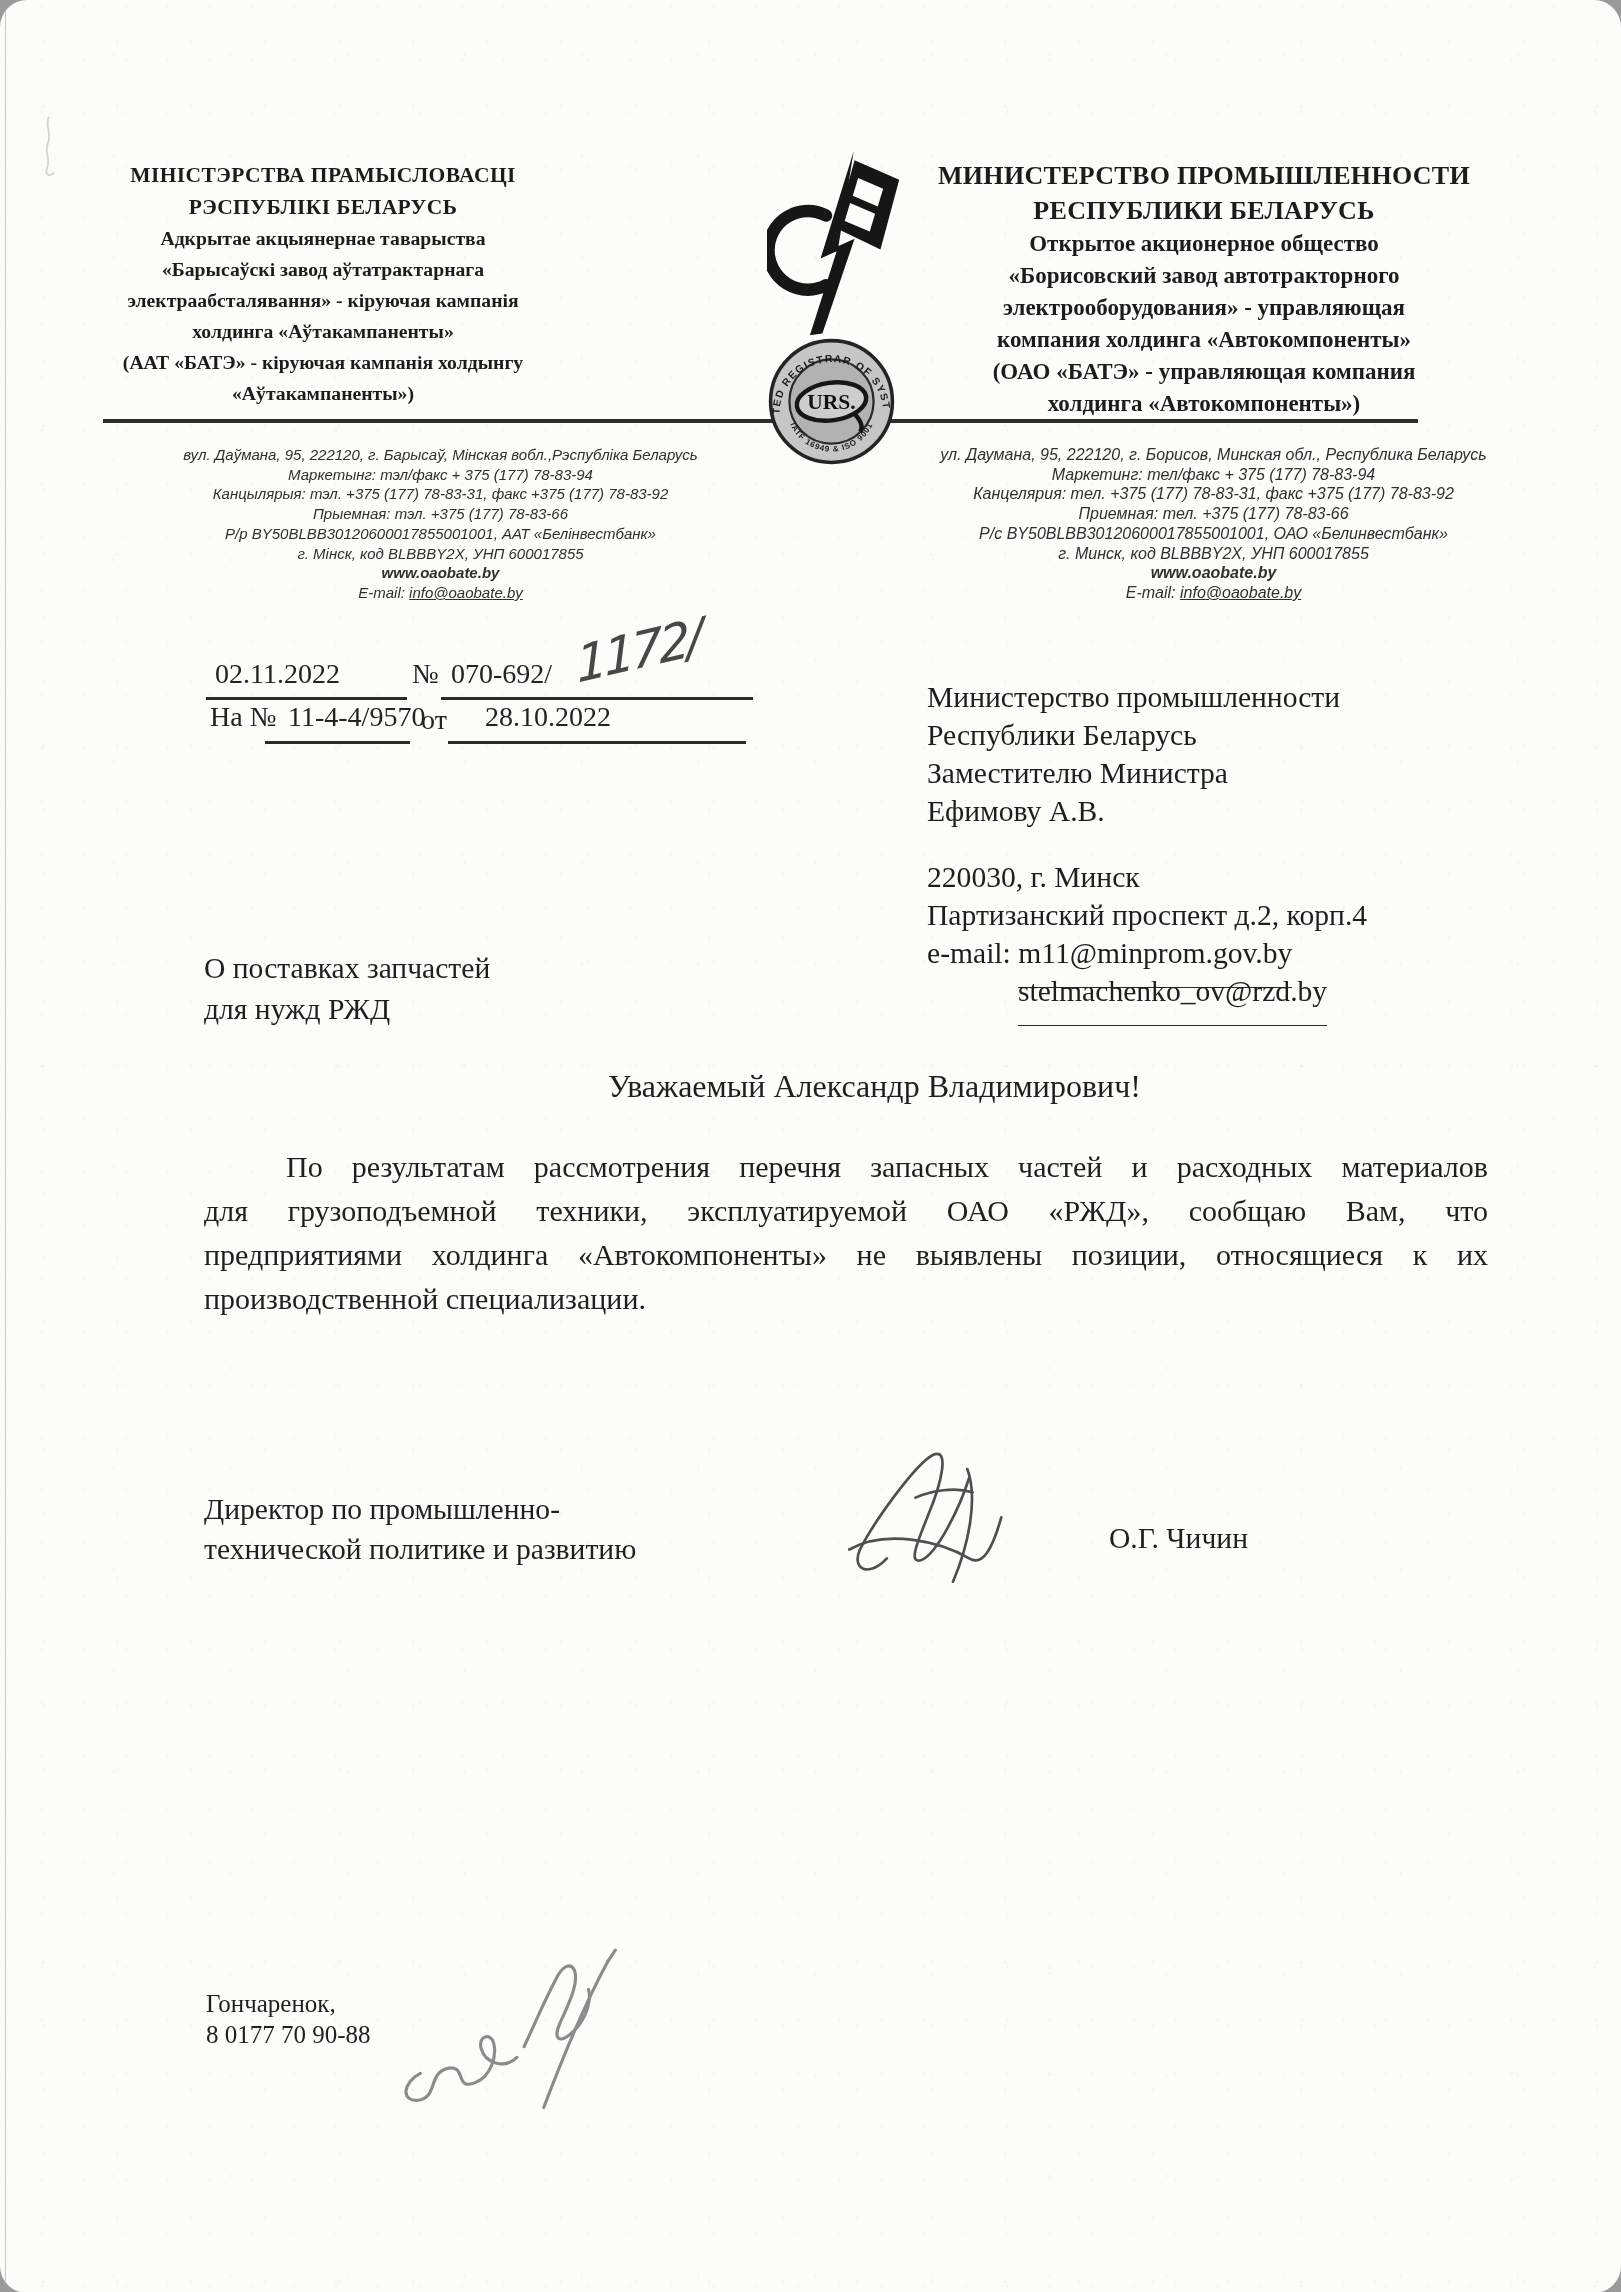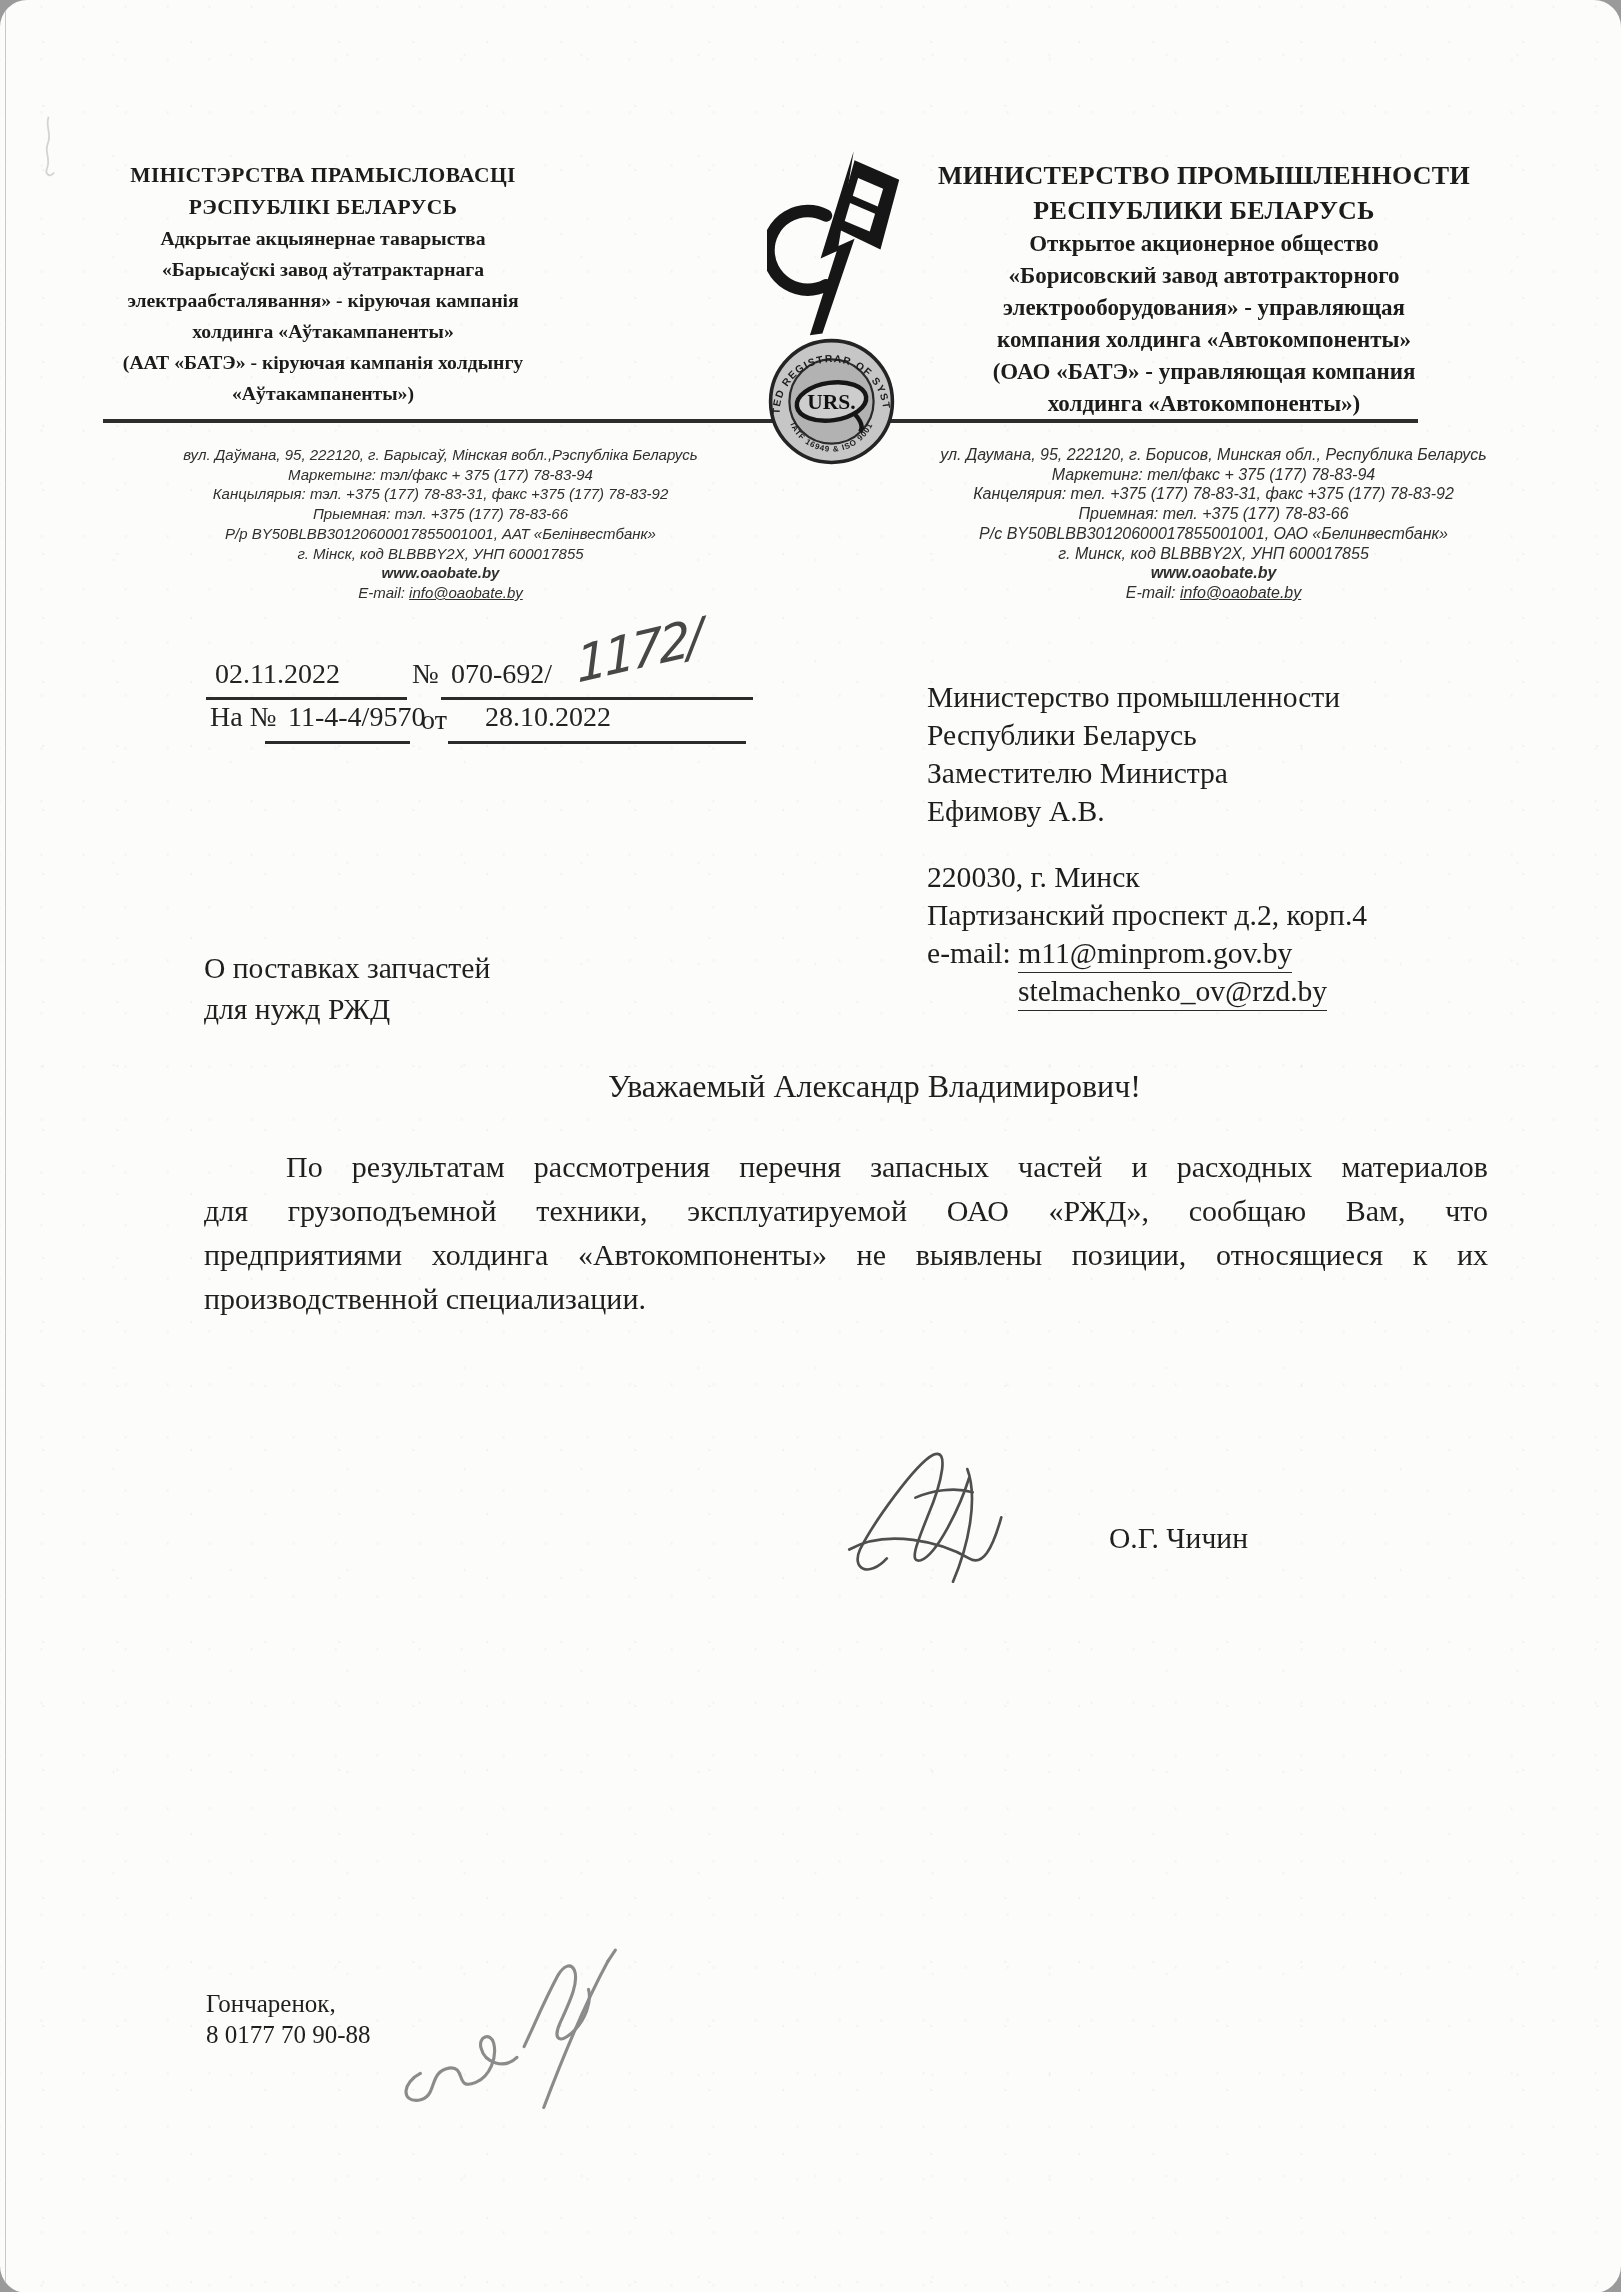--- a/index.html
+++ b/index.html
@@ -41,21 +41,21 @@
   .ref{position:absolute;font-size:28px;color:#232323;white-space:nowrap;}
   .uline{position:absolute;height:2.7px;background:#2b2b2b;}
   .hw-number{position:absolute;left:575px;top:622px;font-family:"DejaVu Sans",sans-serif;
     font-style:italic;font-size:50px;color:#474747;letter-spacing:-3.6px;
     transform:rotate(-13deg) skewX(-10deg);}
   
   .recipient{position:absolute;left:927px;top:678px;font-size:29.6px;line-height:38px;color:#1e1e1e;}
   .recipient div{white-space:nowrap;}
   .addr-gap{margin-top:28px;}
   .email-row2{margin-left:91px;}
-  .r-underline{border-bottom:1.8px solid #2a2a2a;padding-bottom:3px;}
+  .r-underline{border-bottom:1.8px solid #2a2a2a;padding-bottom:18px;}
   
   .subject{position:absolute;left:204px;top:948px;font-size:29.6px;line-height:41px;}
   .subject div{white-space:nowrap;}
   
   .salutation{position:absolute;left:337px;top:1068px;width:1075px;text-align:center;font-size:32px;}
   
   .body-block{position:absolute;left:204px;top:1145px;width:1284px;font-size:30px;}
   .body-line{line-height:44px;text-align:justify;text-align-last:justify;}
   .body-line.first{text-indent:82px;}
   .body-line.last{text-align-last:left;}
@@ -193,20 +193,24 @@
 
   <div class="salutation">Уважаемый Александр Владимирович!</div>
 
   <div class="body-block">
     <div class="body-line first">По результатам рассмотрения перечня запасных частей и расходных материалов</div>
     <div class="body-line">для грузоподъемной техники, эксплуатируемой ОАО «РЖД», сообщаю Вам, что</div>
     <div class="body-line">предприятиями холдинга «Автокомпоненты» не выявлены позиции, относящиеся к их</div>
     <div class="body-line last">производственной специализации.</div>
   </div>
 
+  <div class="sig-title">
+    <div>Директор по промышленно-</div>
+    <div>технической политике и развитию</div>
+  </div>
 
   <svg class="abs" style="left:833px;top:1444px;" width="206" height="152" viewBox="0 0 230 170">
     <g fill="none" stroke="#4f4f4f" stroke-width="3" stroke-linecap="round">
       <path d="M60,128 C40,150 20,140 30,118 C45,88 92,22 112,12 C130,4 122,42 106,80 C94,110 84,134 98,130 C116,124 142,70 152,38"></path>
       <path d="M18,118 C60,94 122,110 152,128 C167,137 178,118 188,82"></path>
       <path d="M150,28 C162,60 152,112 134,154"></path>
       <path d="M92,60 C110,52 136,48 156,54"></path>
     </g>
   </svg>
 

